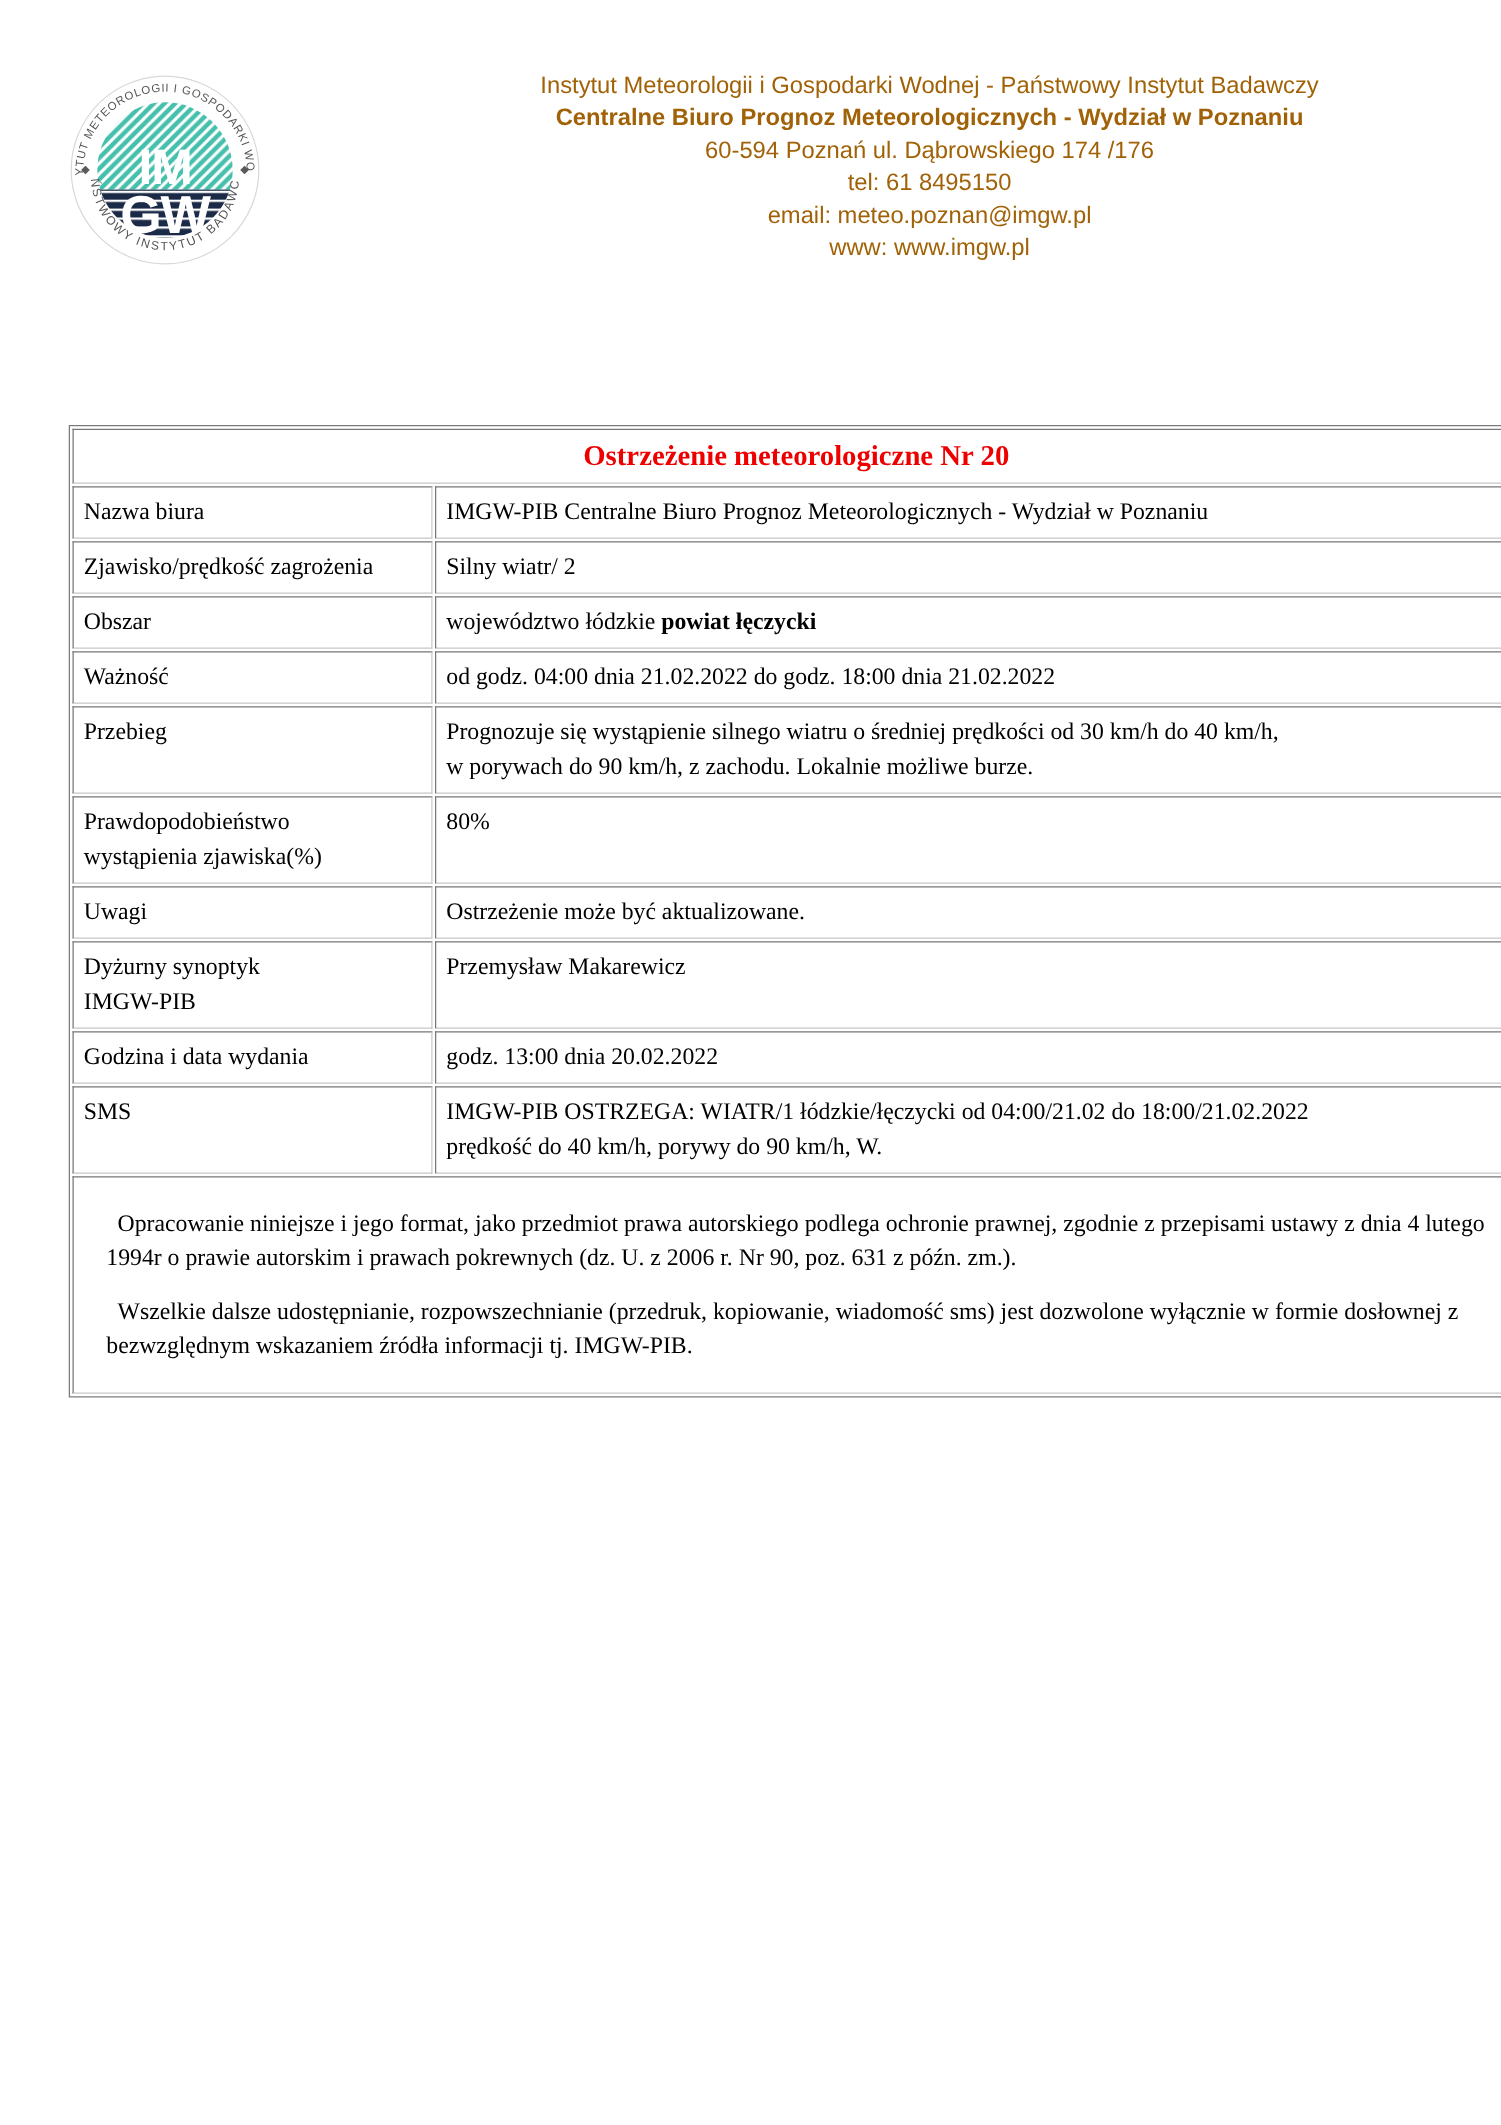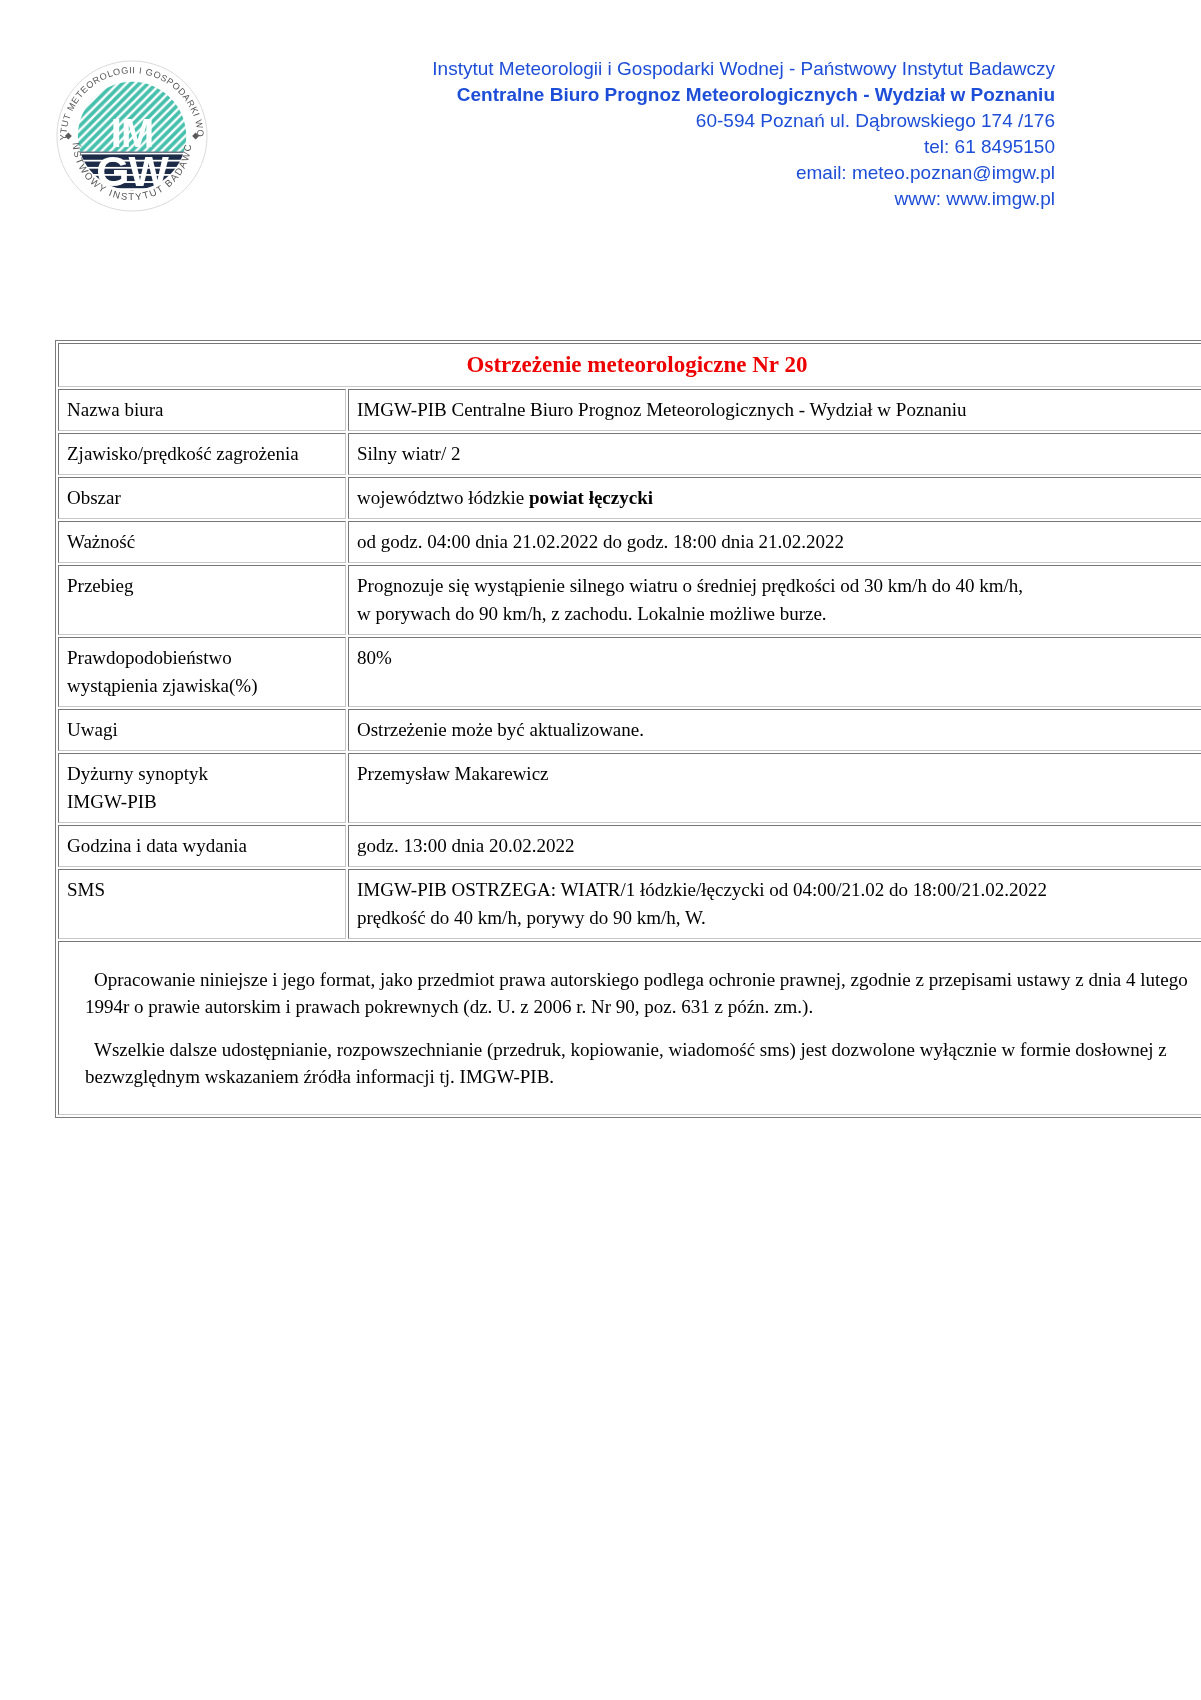--- a/index.html
+++ b/index.html
@@ -12,25 +12,25 @@
     color: #000000;
     overflow: hidden;
   }
 
   
   .logo-wrap { position: absolute; top: 60px; left: 56px; width: 152px; height: 152px; }
   .header-text {
     position: absolute;
     top: 56px;
     right: 146px;
-    text-align: right;
+    text-align: center;
     font-family: "Liberation Sans", sans-serif;
     font-size: 19px;
     line-height: 26px;
-    color: #1d4ed8;
+    color: #a16207;
     white-space: nowrap;
   }
   .h-line.bold { font-weight: bold; }
 
   
   .lg-ring {
     font-family: "Liberation Sans", sans-serif;
     font-size: 9.6px;
     letter-spacing: 0.7px;
     fill: #565656;

